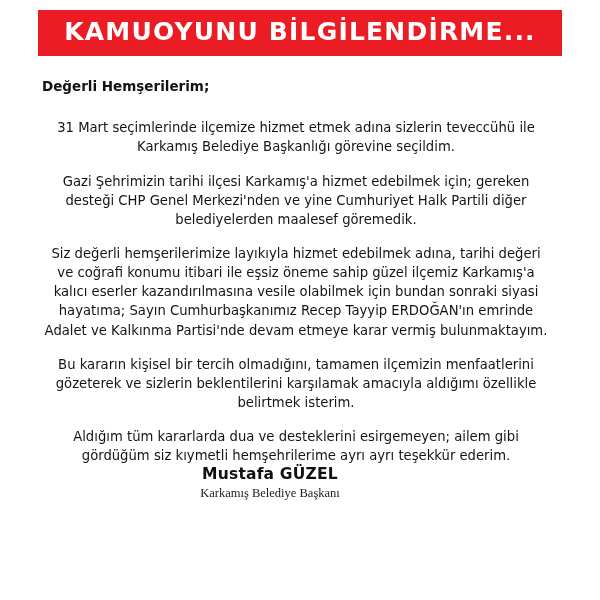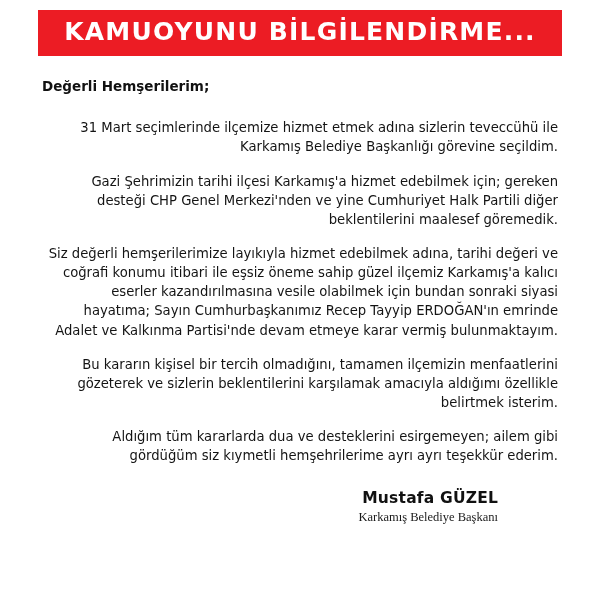--- a/index.html
+++ b/index.html
@@ -53,31 +53,30 @@
     font-family: "DejaVu Sans", sans-serif;
     font-weight: bold;
     font-size: 13.5px;
     margin: 0 0 24px 0;
     color: #111111;
   }
   .para {
     font-family: "DejaVu Sans", sans-serif;
     font-size: 13.2px;
     line-height: 1.45;
-    margin: 0 0 15px 0;
+    margin: 0 8px 15px 0;
     color: #141414;
-    text-align: right;
+    text-align: center;
   }
   .para:last-of-type {
     margin-bottom: 0;
   }
   
   .signature {
-    margin-top: 24px;
-    text-align: right;
+    text-align: center;
     padding-right: 60px;
   }
   .sig-name {
     font-family: "DejaVu Sans", sans-serif;
     font-weight: bold;
     font-size: 15.5px;
     letter-spacing: 0.2px;
     margin: 0 0 3px 0;
     color: #111111;
   }
@@ -98,21 +97,21 @@
       <div class="banner-title">KAMUOYUNU BİLGİLENDİRME...</div>
     </div>
   </div>
 
   <div class="content">
 
     <p class="salutation">Değerli Hemşerilerim;</p>
 
     <p class="para">31 Mart seçimlerinde ilçemize hizmet etmek adına sizlerin teveccühü ile Karkamış Belediye Başkanlığı görevine seçildim.</p>
 
-    <p class="para">Gazi Şehrimizin tarihi ilçesi Karkamış'a hizmet edebilmek için; gereken desteği CHP Genel Merkezi'nden ve yine Cumhuriyet Halk Partili diğer beklentilerini  maalesef  göremedik.</p>
+    <p class="para">Gazi Şehrimizin tarihi ilçesi Karkamış'a hizmet edebilmek için; gereken desteği CHP Genel Merkezi'nden ve yine Cumhuriyet Halk Partili diğer belediyelerden  maalesef  göremedik.</p>
 
     <p class="para">Siz değerli hemşerilerimize layıkıyla hizmet edebilmek adına, tarihi değeri ve coğrafi konumu itibari ile eşsiz öneme sahip güzel ilçemiz Karkamış'a kalıcı eserler kazandırılmasına vesile olabilmek için bundan sonraki siyasi hayatıma; Sayın Cumhurbaşkanımız Recep Tayyip ERDOĞAN'ın emrinde Adalet ve Kalkınma Partisi'nde devam etmeye karar vermiş bulunmaktayım.</p>
 
     <p class="para">Bu kararın kişisel bir tercih olmadığını, tamamen ilçemizin menfaatlerini gözeterek ve sizlerin beklentilerini karşılamak amacıyla aldığımı özellikle belirtmek isterim.</p>
 
     <p class="para">Aldığım tüm kararlarda dua ve desteklerini esirgemeyen; ailem gibi gördüğüm siz kıymetli hemşehrilerime ayrı ayrı teşekkür ederim.</p>
 
     <div class="signature">
       <p class="sig-name">Mustafa GÜZEL</p>
       <p class="sig-role">Karkamış Belediye Başkanı</p>

